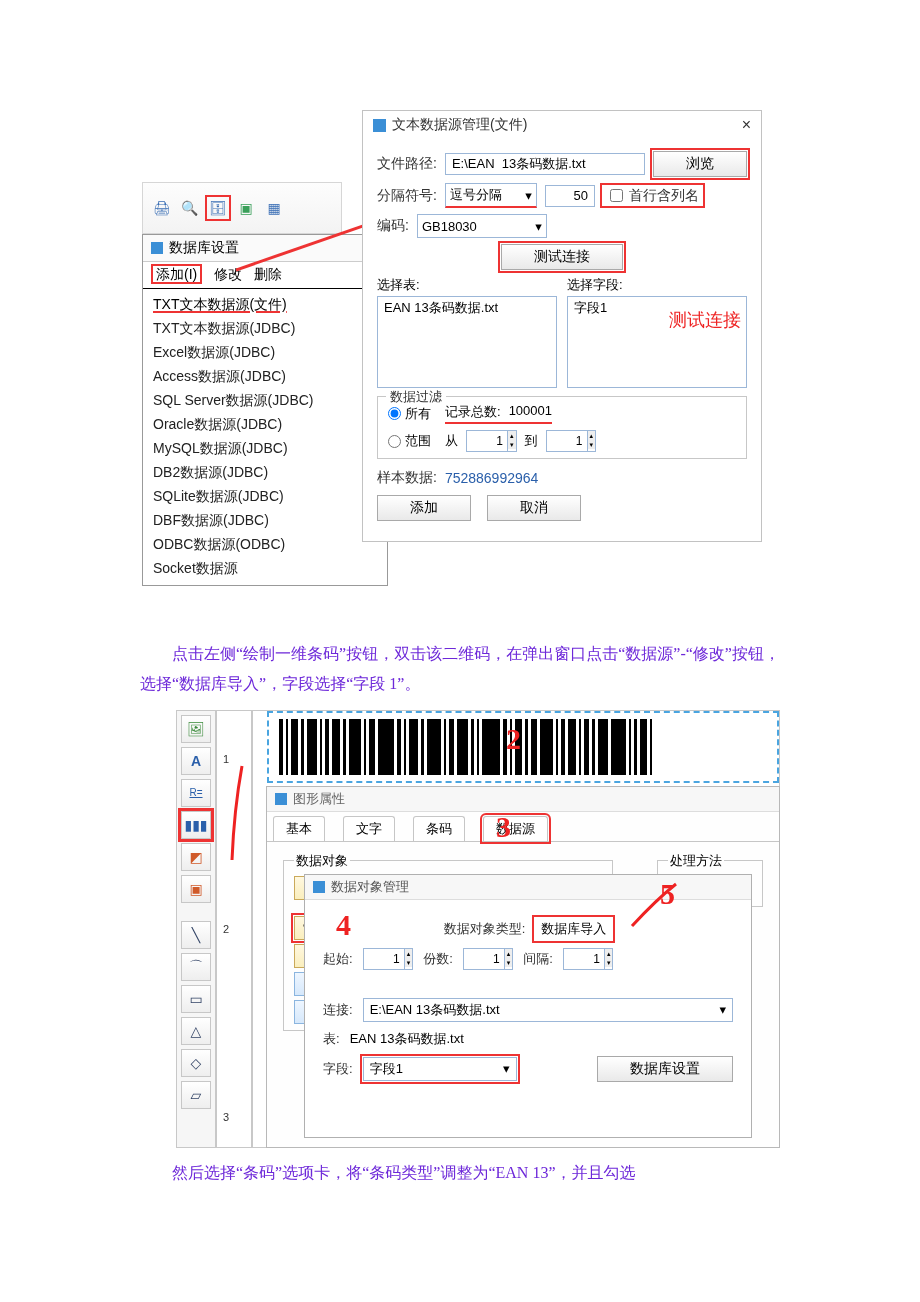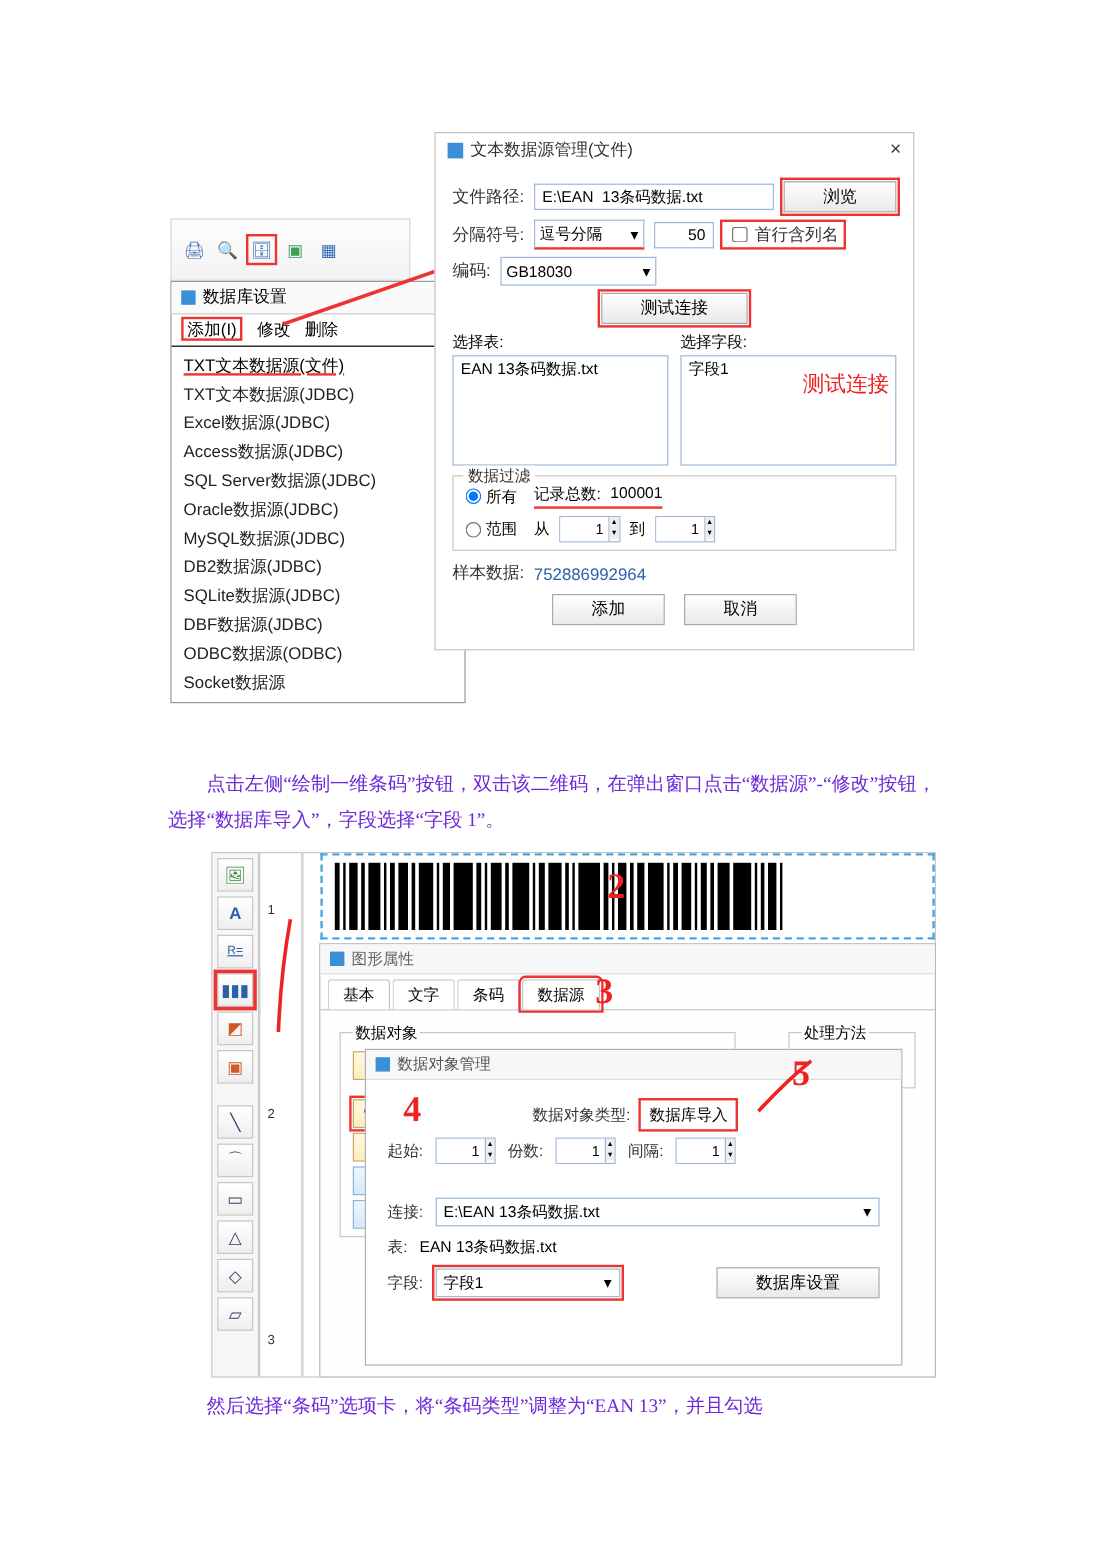--- a/index.html
+++ b/index.html
@@ -164,21 +164,21 @@
   .barcode-strip .bar{background:#000;height:100%;}
   .s2-dialog{
     position:absolute;left:90px;top:76px;right:0;bottom:0;
     background:#fefefe;border:1px solid #b8b8b8;box-sizing:border-box;
   }
   .s2-dialog .tt{
     padding:3px 8px;font-size:13px;color:#666;border-bottom:1px solid #ddd;
     display:flex;align-items:center;gap:6px;background:#f7f7f7;
   }
   .s2-dialog .tt .sq{width:12px;height:12px;background:#3b8fd6;}
-  .tabs{display:flex;border-bottom:1px solid #c6c6c6;padding:4px 6px 0;gap:0;font-size:13px;}
+  .tabs{display:flex;border-bottom:1px solid #c6c6c6;padding:4px 6px 0;gap:16px;font-size:13px;}
   .tab{border:1px solid #c6c6c6;border-bottom:none;padding:3px 12px;background:#fff;margin-right:2px;border-radius:3px 3px 0 0;cursor:pointer;}
   .tab.act{background:#fff;}
   .s2-body{padding:10px 14px;}
   .objval{border:1px solid #9cb7d8;background:#fff;height:22px;padding:2px 6px;font-size:13px;width:260px;display:inline-block;box-sizing:border-box;}
   .vbtns{display:flex;flex-direction:column;width:30px;gap:4px;}
   .sqbtn{width:26px;height:22px;border:1px solid #caa95a;background:linear-gradient(#fff8e0,#faeebd);display:flex;align-items:center;justify-content:center;font-size:14px;cursor:pointer;}
   .sqbtn.blue{border-color:#8bb5df;background:linear-gradient(#eef6ff,#d6e8fb);}
   .s2-inner{
     position:absolute;left:128px;top:164px;
     width:448px;height:264px;background:#fff;border:1px solid #b0b0b0;box-sizing:border-box;
@@ -322,21 +322,21 @@
                 </span>
               </span>
           </div>
         </div>
 
         <div class="frow" style="margin-top:10px;">
           <label data-bind="screenshot1.dialog.sample_label">样本数据:</label>
           <span style="color:#2a5faa;" data-bind="screenshot1.dialog.sample_value">752886992964</span>
         </div>
 
-        <div class="frow" style="justify-content:center;gap:16px;margin-top:8px;">
+        <div class="frow" style="gap:16px;margin-top:8px;">
           <button class="btn" data-bind="screenshot1.dialog.btn_add">添加</button>
           <button class="btn" data-bind="screenshot1.dialog.btn_cancel">取消</button>
         </div>
       </div>
     </div>
   </div>
 
   <p class="paragraph" style="text-indent:2em;" data-bind="para1">点击左侧“绘制一维条码”按钮，双击该二维码，在弹出窗口点击“数据源”-“修改”按钮，选择“数据库导入”，字段选择“字段 1”。</p>
 
   <div class="s2">

